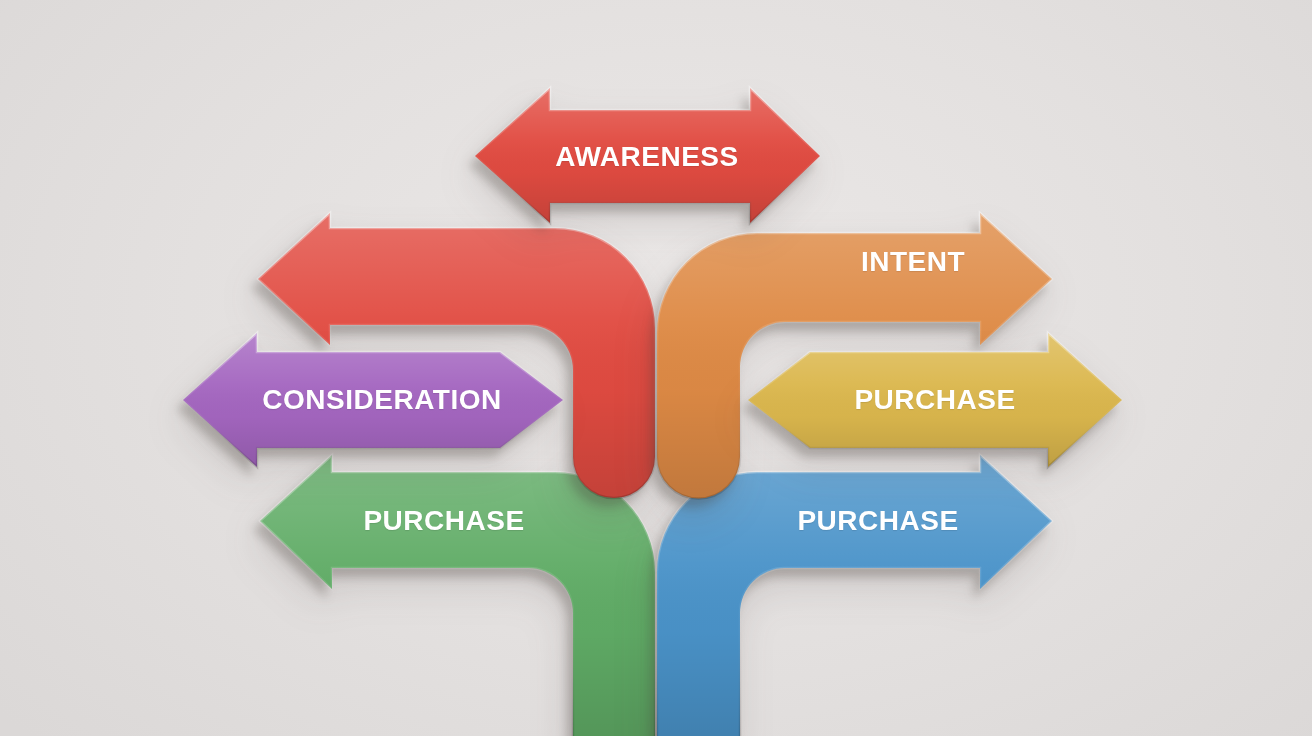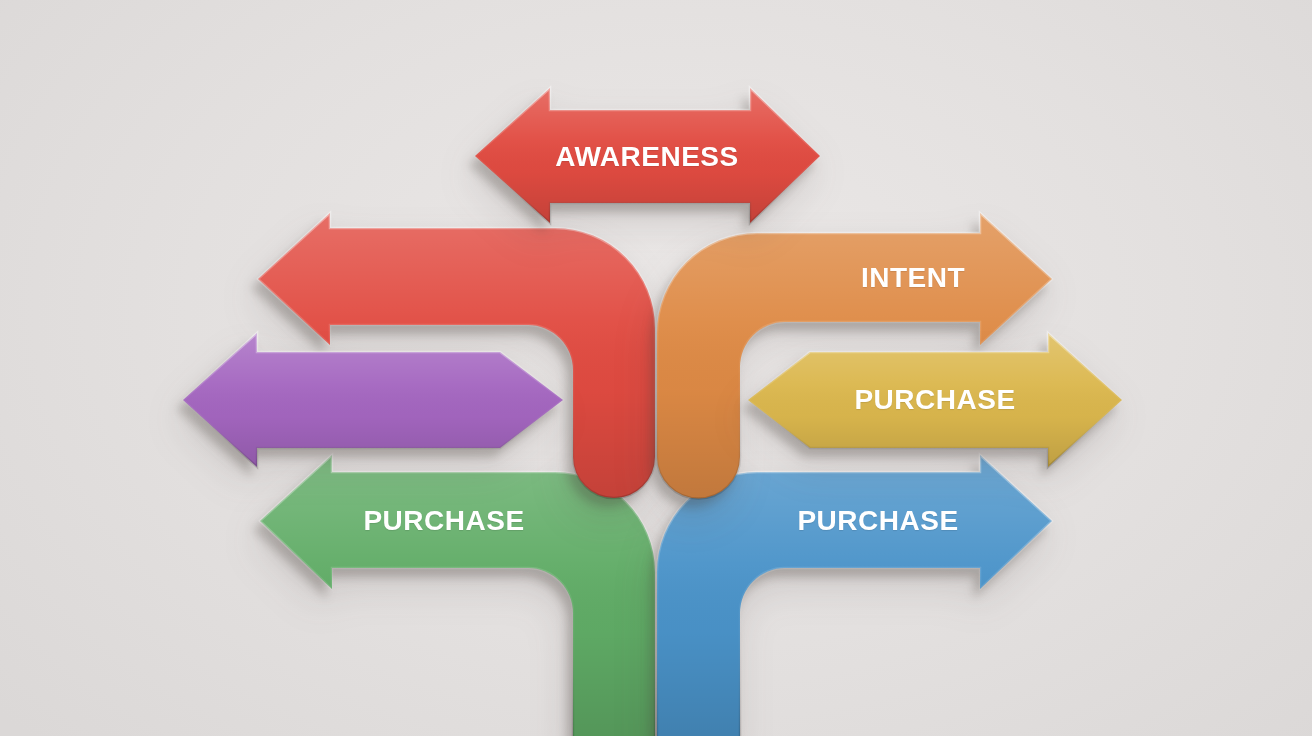--- a/index.html
+++ b/index.html
@@ -78,18 +78,19 @@
       <path class="sheen" fill="url(#sheen)" d="M1122,400 L1048,333 L1048,352 L810,352 L748,400 L810,448 L1048,448 L1048,467 Z"></path>
     </g>
 
     <g class="arrow">
       <path class="base" d="M475,156 L550,88 L550,110 L750,110 L750,88 L820,156 L750,223 L750,203 L550,203 L550,223 Z" fill="#E14B41"></path>
       <path class="sheen" fill="url(#sheen)" d="M475,156 L550,88 L550,110 L750,110 L750,88 L820,156 L750,223 L750,203 L550,203 L550,223 Z"></path>
     </g>
   </svg>
 
   <div class="label" style="left:647px;top:157px">AWARENESS</div>
-  <div class="label" style="left:913px;top:278px">INTENT</div>
+  <div class="label" style="left:913px;top:262px">INTENT</div>
+  <div class="label" style="left:382px;top:400px">CONSIDERATION</div>
   <div class="label" style="left:935px;top:400px">PURCHASE</div>
   <div class="label" style="left:444px;top:521px">PURCHASE</div>
   <div class="label" style="left:878px;top:521px">PURCHASE</div>
 
 </div>
 
 </body></html>

